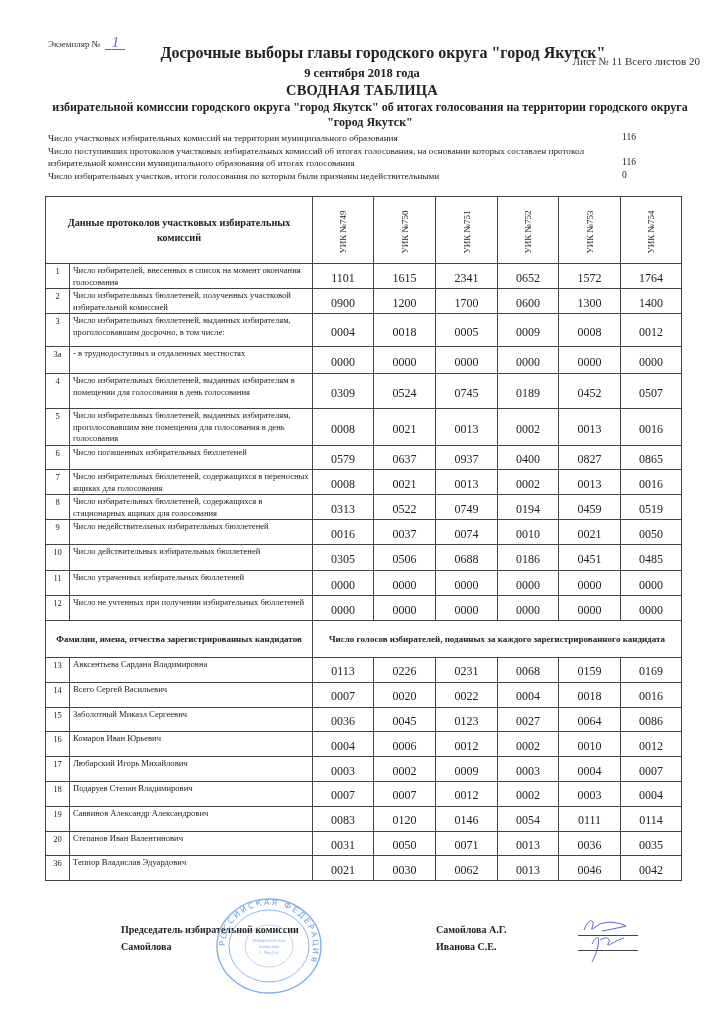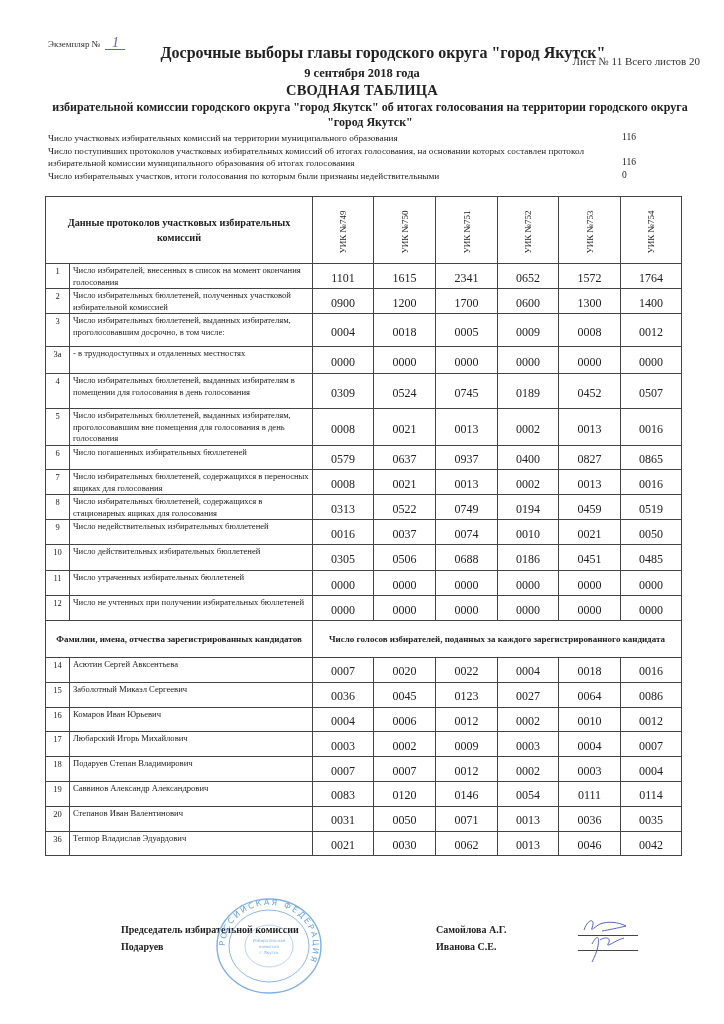--- a/index.html
+++ b/index.html
@@ -206,22 +206,32 @@
         <td class="c-val">0000</td>
         <td class="c-val">0000</td>
         <td class="c-val">0000</td>
         <td class="c-val">0000</td>
       </tr>
       <tr>
         <td colspan="2" class="sect">Фамилии, имена, отчества зарегистрированных кандидатов</td>
         <td colspan="6" class="sect">Число голосов избирателей, поданных за каждого зарегистрированного кандидата</td>
       </tr>
       <tr style="height: 24.8px;">
+        <td class="c-num">13</td>
+        <td class="c-lbl">Авксентьева Сардана Владимировна</td>
+        <td class="c-val">0113</td>
+        <td class="c-val">0226</td>
+        <td class="c-val">0231</td>
+        <td class="c-val">0068</td>
+        <td class="c-val">0159</td>
+        <td class="c-val">0169</td>
+      </tr>
+      <tr style="height: 24.8px;">
         <td class="c-num">14</td>
-        <td class="c-lbl">Асютин Сергей Авксентьева</td>
+        <td class="c-lbl">Всего Сергей Васильевич</td>
         <td class="c-val">0007</td>
         <td class="c-val">0020</td>
         <td class="c-val">0022</td>
         <td class="c-val">0004</td>
         <td class="c-val">0018</td>
         <td class="c-val">0016</td>
       </tr>
       <tr style="height: 24.8px;">
         <td class="c-num">15</td>
         <td class="c-lbl">Заболотный Микаэл Сергеевич</td>
@@ -289,21 +299,21 @@
         <td class="c-val">0030</td>
         <td class="c-val">0062</td>
         <td class="c-val">0013</td>
         <td class="c-val">0046</td>
         <td class="c-val">0042</td>
       </tr>
     </tbody>
 </table>
 
 <div class="abs sign-label" style="top:924px">Председатель избирательной комиссии</div>
-<div class="abs sign-label" style="top:941px">Подаруев</div>
+<div class="abs sign-label" style="top:941px">Самойлова</div>
 <div class="abs sign-name" style="top:924px">Самойлова А.Г.</div>
 <div class="abs sign-name" style="top:941px">Иванова С.Е.</div>
 <div class="abs sign-line" style="top:935px"></div>
 <div class="abs sign-line" style="top:950px"></div>
 
 <svg class="abs sig" viewBox="0 0 70 50">
   <path d="M6 16 C10 4, 18 4, 14 14 C12 18, 18 12, 22 10 C30 7, 40 8, 48 12 C40 14, 30 16, 24 17" fill="none" stroke="#5a63c8" stroke-width="1"></path>
   <path d="M14 30 C18 22, 22 20, 20 32 C19 38, 16 44, 14 48 M22 26 C28 22, 34 24, 30 30 C28 34, 38 26, 46 24" fill="none" stroke="#5a63c8" stroke-width="1"></path>
 </svg>
 

